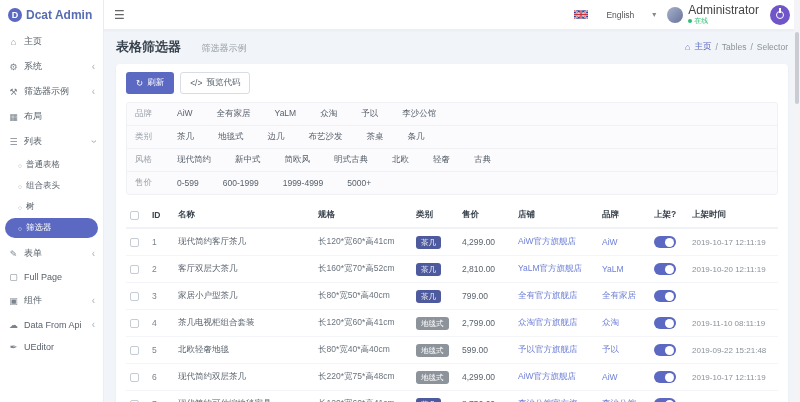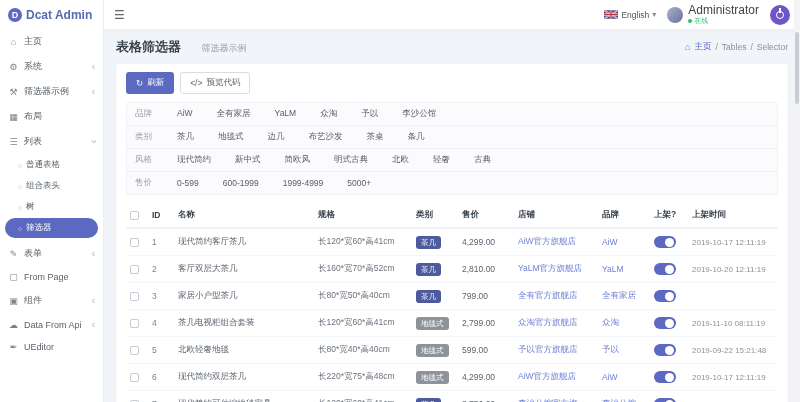--- a/index.html
+++ b/index.html
@@ -21,21 +21,21 @@
   .nav-sub-item{display:flex;align-items:center;gap:4px;padding:4px 5px 4px 13px;font-size:8.5px;color:#59626b;border-radius:10px;margin:1px 0;cursor:pointer;white-space:nowrap}
   .sub-dot{font-size:6.5px;color:#9aa1a8}
   .nav-sub-item.active{background:#5b69c2;color:#fff}
   .nav-sub-item.active .sub-dot{color:#fff}
 
   
   .main{flex:1;display:flex;flex-direction:column;min-width:0;position:relative}
   .topbar{height:30px;background:#fff;border-bottom:1px solid #eceff3;box-shadow:0 1px 2px rgba(0,0,0,.04);display:flex;align-items:center;padding:0 10px;gap:8px;flex-shrink:0}
   .hamburger{font-size:12px;color:#666;cursor:pointer}
   .topbar-right{margin-left:auto;display:flex;align-items:center;gap:11px}
-  .lang{display:flex;align-items:center;gap:3px;font-size:8.5px;color:#555;cursor:pointer}
+  .lang{display:flex;align-items:center;gap:18px;font-size:8.5px;color:#555;cursor:pointer}
   .caret{color:#888;font-size:8px}
   .user{display:flex;align-items:center;gap:5px;cursor:pointer}
   .avatar{width:16px;height:16px;border-radius:50%;background:linear-gradient(135deg,#a8b2cc,#67729a);flex-shrink:0}
   .user-meta{display:flex;flex-direction:column;line-height:1.15}
   .user-name{font-size:12px;color:#444}
   .user-status{font-size:7px;color:#2fbf71;display:flex;align-items:center;gap:2px}
   .status-dot{width:4px;height:4px;border-radius:50%;background:#2fbf71}
   .power-btn{width:20px;height:20px;border-radius:50%;background:#6f55c8;display:flex;align-items:center;justify-content:center;cursor:pointer}
   .power-glyph{width:8px;height:8px;border:1.5px solid #fff;border-radius:50%;position:relative}
   .power-glyph::after{content:"";position:absolute;top:-3.5px;left:2px;width:1.5px;height:4.5px;background:#fff}
@@ -140,21 +140,21 @@
             <span>筛选器</span>
           </div>
         </div>
         <div class="nav-item">
           <span class="nav-icon">✎</span>
           <span class="nav-label">表单</span>
           <span class="nav-chevron">‹</span>
         </div>
         <div class="nav-item">
           <span class="nav-icon">▢</span>
-          <span class="nav-label">From Page</span>
+          <span class="nav-label">Full Page</span>
         </div>
         <div class="nav-item">
           <span class="nav-icon">▣</span>
           <span class="nav-label">组件</span>
           <span class="nav-chevron">‹</span>
         </div>
         <div class="nav-item">
           <span class="nav-icon">☁</span>
           <span class="nav-label">Data From Api</span>
           <span class="nav-chevron">‹</span>

